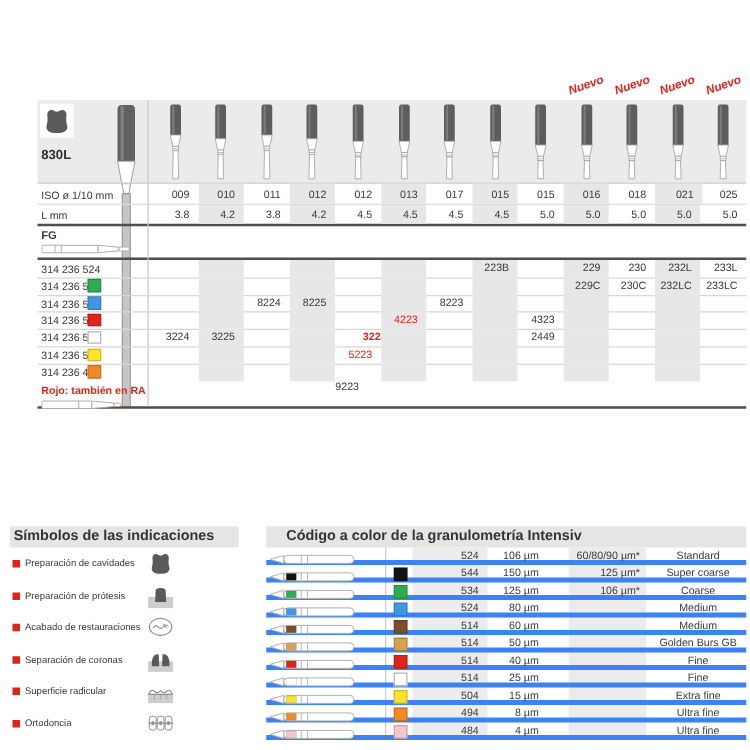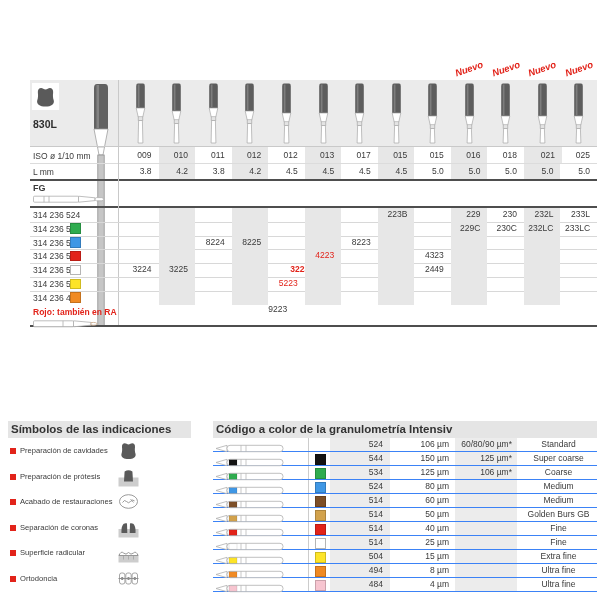--- a/index.html
+++ b/index.html
@@ -35,29 +35,29 @@
   .sym{position:absolute;left:8px;top:420px;width:198px;height:180px;}
   .sym-title{position:absolute;left:0;top:1px;width:183px;height:17px;background:#e5e5e5;
              font-size:11.5px;font-weight:bold;color:#333;line-height:17px;padding-left:3px;box-sizing:border-box;}
   .sym-item{position:absolute;left:0;width:198px;height:24px;}
   .sym-bullet{position:absolute;left:2px;top:9px;width:6px;height:6px;background:#e2231a;}
   .sym-label{position:absolute;left:12px;top:7px;font-size:7.6px;color:#3a3a3a;white-space:nowrap;}
   .sym-icon{position:absolute;left:109px;top:0;width:23px;height:23px;background:#fff;}
   
   .cc{position:absolute;left:213px;top:420px;width:384px;height:180px;}
   .cc-title{position:absolute;left:0;top:1px;width:384px;height:17px;background:#e5e5e5;
-            font-size:11.5px;font-weight:bold;color:#333;line-height:17px;padding-left:3px;box-sizing:border-box;}
+            font-size:11.5px;font-weight:bold;color:#333;line-height:17px;padding-left:16px;box-sizing:border-box;}
   .cc-colband{position:absolute;top:18px;height:154px;background:#ececec;}
   .cc-vline{position:absolute;left:95px;top:18px;width:1px;height:154px;background:#cccccc;}
-  .cc-row{position:absolute;left:0;width:384px;height:14px;border-bottom:1px solid #3b82f6;box-sizing:border-box;}
+  .cc-row{position:absolute;left:0;width:384px;height:14px;border-bottom:4px solid #3b82f6;box-sizing:border-box;}
   .cc-buricon{position:absolute;left:2px;top:1.5px;}
   .cc-sq{position:absolute;left:102px;top:1.5px;width:11px;height:11px;box-sizing:border-box;}
   .cc-txt{position:absolute;top:0;font-size:8.5px;line-height:13px;color:#3a3a3a;box-sizing:border-box;}
   .cc-code{left:117px;width:60px;text-align:right;padding-right:7px;}
-  .cc-grit{left:177px;width:65px;text-align:right;padding-right:6px;}
+  .cc-grit{left:177px;width:65px;text-align:right;padding-right:24px;}
   .cc-alt{left:242px;width:62px;text-align:right;padding-right:5px;}
   .cc-label{left:307px;width:77px;text-align:center;}
 </style>
 </head>
 <body>
 
 <div class="page">
 
   <div class="burtable">
     <div class="band"></div>

